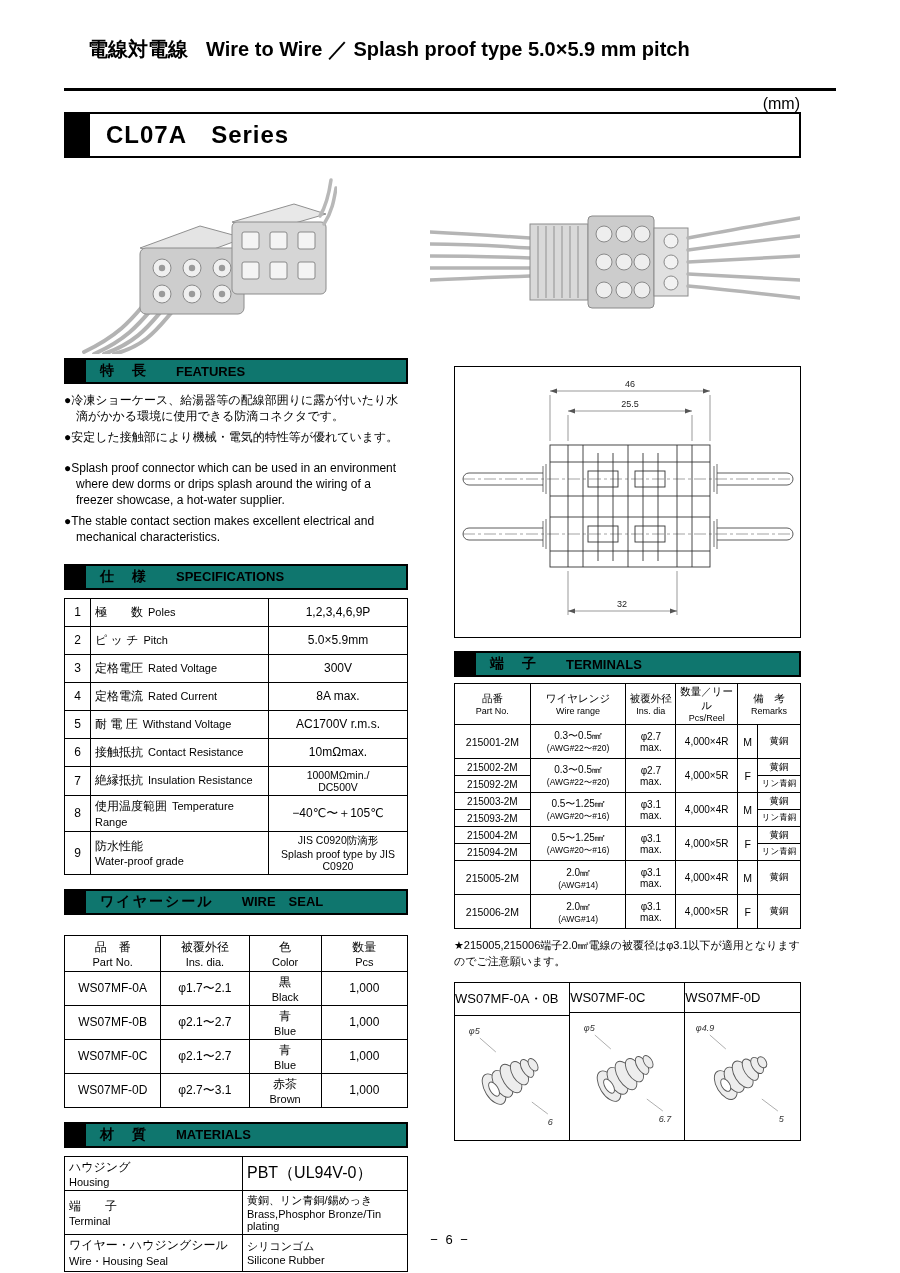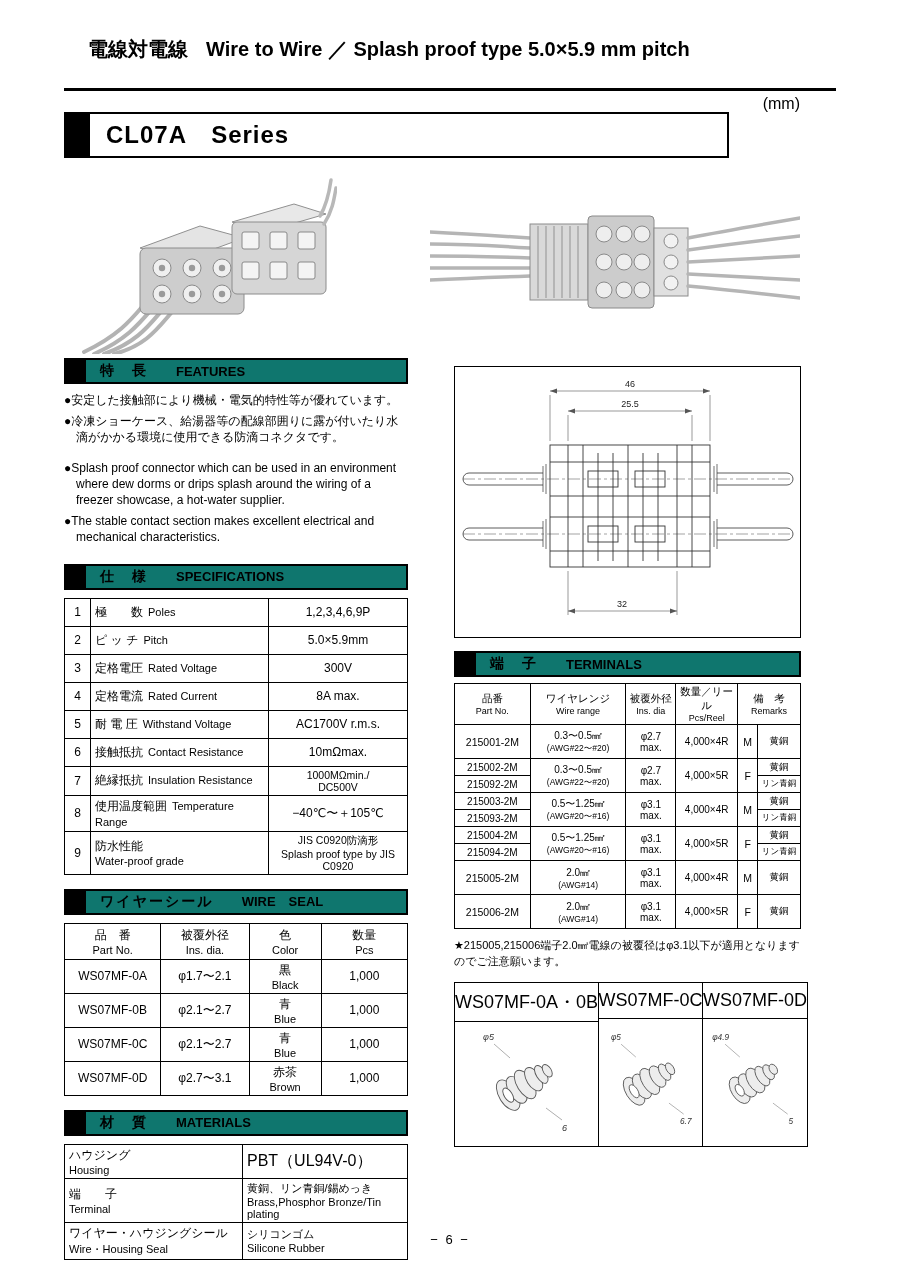--- a/index.html
+++ b/index.html
@@ -6,21 +6,21 @@
   html,body { background:#fff; }
   body { font-family:"Liberation Sans","DejaVu Sans",sans-serif; color:#000; }
   .page { position:relative; width:900px; height:1273px; background:#fff; overflow:hidden; }
 
   
   .doc-header { position:absolute; left:88px; top:36px; font-size:20px; font-weight:bold; white-space:nowrap; }
   .doc-header .h-jp { margin-right:18px; }
   .top-rule { position:absolute; left:64px; top:88px; width:772px; height:3px; background:#000; }
   .unit-note { position:absolute; right:100px; top:95px; font-size:16px; }
 
-  .series-box { position:absolute; left:64px; top:112px; width:665px; height:46px; border:2px solid #000; background:#fff; }
+  .series-box { position:absolute; left:64px; top:112px; width:737px; height:46px; border:2px solid #000; background:#fff; }
   .series-sq { position:absolute; left:-2px; top:-2px; width:26px; height:46px; background:#000; }
   .series-title { position:absolute; left:40px; top:50%; transform:translateY(-50%); font-size:24px; font-weight:bold; letter-spacing:1px; }
 
   .photo-left  { position:absolute; left:82px;  top:166px; width:255px; height:188px; }
   .photo-right { position:absolute; left:430px; top:178px; width:370px; height:162px; }
 
   
   .col { position:absolute; top:358px; }
   .col.left  { left:64px;  width:344px; }
   .col.right { left:454px; width:347px; }
@@ -45,21 +45,21 @@
   .spec { margin-top:8px; }
   .spec td { height:28px; }
   .spec .no { width:26px; text-align:center; }
   .spec .lbl { width:178px;margin-top:29px; }
   .spec .lbl .en { font-size:11px; margin-left:5px; }
   .spec .lbl.stacked span { display:block; margin-left:0; }
   .spec .val { text-align:center; font-size:12px; }
   .spec .val.small { font-size:10.5px; }
 
   
-  .ws { margin-top:8px; }
+  .ws { margin-top:20px; }
   .ws th, .ws td { text-align:center; font-weight:normal; }
   .ws th { padding:3px 2px; }
   .ws th .en, .ws td .en { display:block; font-size:11px; }
   .ws td { height:33px; }
   .ws .c-part { width:96px; } .ws .c-dia { width:88px; } .ws .c-col { width:72px; } .ws .c-pcs { width:86px; }
 
   
   .mat { margin-top:8px; }
   .mat .lbl { width:178px; }
   .mat .lbl span { display:block; }
@@ -85,21 +85,21 @@
   .tm .mf { font-size:10.5px; }
   .tm .rm { font-size:9.5px; padding:1px 1px; }
   .tm .rm.rm2 { font-size:8.5px; }
 
   .tm-note { margin-top:9px; font-size:11px; line-height:1.45; }
 
   
   .seal-row { margin-top:12px; display:flex; }
   .seal-cell { flex:1; border:1.5px solid #000; background:#fff; }
   .seal-cell + .seal-cell { margin-left:-1.5px; }
-  .seal-cap { border-bottom:1.5px solid #000; text-align:center; font-size:18px; padding:7px 0; white-space:nowrap; }
+  .seal-cap { border-bottom:1.5px solid #000; text-align:left; font-size:13px; padding:7px 0; white-space:nowrap; }
   .seal-cell svg { width:100%; height:124px; display:block; }
 
   
   svg text { font-family:"Liberation Sans","DejaVu Sans",sans-serif; }
   .dimtxt { font-size:9px; fill:#222; }
   .sd { font-size:9px; font-style:italic; fill:#333; }
 
   .footer { position:absolute; left:0; right:0; bottom:26px; text-align:center; font-size:13px; letter-spacing:2px; }
 </style>
 </head>
@@ -211,22 +211,22 @@
 
   <div class="col left">
 
     <div class="sec">
       <span class="sq"></span>
       <span class="sec-jp">特　長</span>
       <span class="sec-en">FEATURES</span>
     </div>
 
     <div class="features">
+      <p>●冷凍ショーケース、給湯器等の配線部囲りに露が付いたり水滴がかかる環境に使用できる防滴コネクタです。</p>
       <p>●安定した接触部により機械・電気的特性等が優れています。</p>
-      <p>●冷凍ショーケース、給湯器等の配線部囲りに露が付いたり水滴がかかる環境に使用できる防滴コネクタです。</p>
       <p class="gap">●Splash proof connector which can be used in an environment where dew dorms or drips splash around the wiring of a freezer showcase, a hot-water supplier.</p>
       <p>●The stable contact section makes excellent electrical and mechanical characteristics.</p>
     </div>
 
     <div class="sec" style="margin-top:18px;">
       <span class="sq"></span>
       <span class="sec-jp">仕　様</span>
       <span class="sec-en">SPECIFICATIONS</span>
     </div>
 

